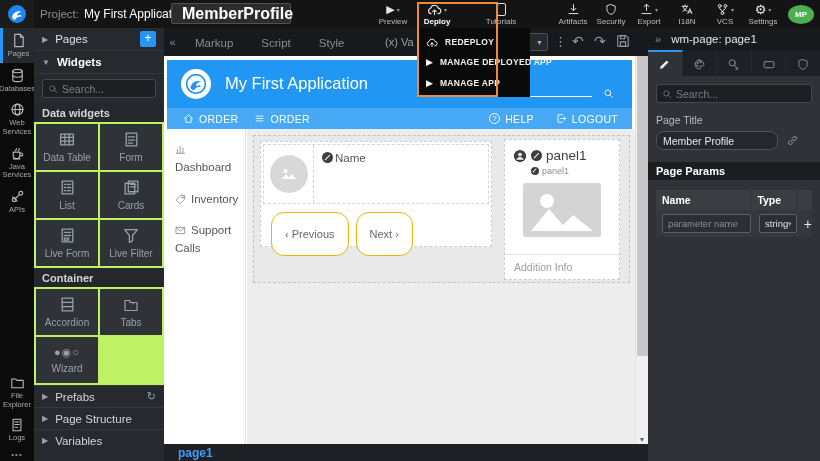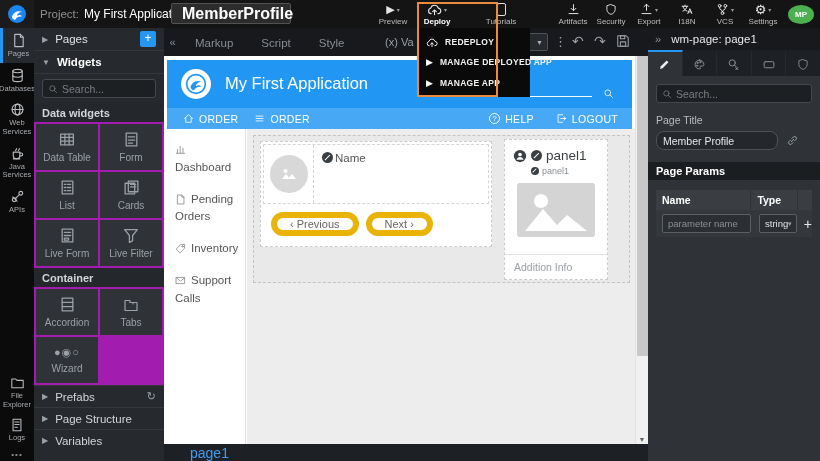--- a/index.html
+++ b/index.html
@@ -45,21 +45,21 @@
   
   #leftpanel { position:absolute; left:34px; top:28px; width:130px; height:433px; background:#26292d; overflow:hidden; }
   .lp-row { height:23px; display:flex; align-items:center; padding:0 8px; gap:7px; border-bottom:1px solid #33373b; color:#dfe1e3; font-size:11.5px; }
   .tri { font-size:8px; color:#9aa0a6; }
   .add-btn { margin-left:auto; width:16px; height:16px; background:#2596f3; border-radius:2px; color:#fff; font-size:12px; line-height:15px; text-align:center; }
   .search-wrap { padding:5px 8px; }
   .search-box { height:19px; background:#1d2023; border:1px solid #45494e; border-radius:3px; display:flex; align-items:center; padding:0 5px; gap:4px; color:#7a7f84; }
   .search-box input { flex:1; min-width:0; background:transparent; border:none; color:#cfd3d6; font-size:10.5px; }
   .search-box input::placeholder { color:#7a7f84; }
   .lp-header { height:19px; background:#24272b; display:flex; align-items:center; padding:0 8px; color:#d2d5d8; font-size:11px; font-weight:bold; }
-  .tiles { display:grid; grid-template-columns:1fr 1fr; gap:2px; padding:2px; background:#a21caf; }
+  .tiles { display:grid; grid-template-columns:1fr 1fr; gap:2px; padding:2px; background:#bef264; }
   .tile { background:#2f3337; height:46px; display:flex; flex-direction:column; align-items:center; justify-content:center; gap:4px; color:#9aa0a6; }
   .tile .tlabel { font-size:10px; color:#9aa0a6; }
   .lp-collapse { height:22px; display:flex; align-items:center; gap:7px; padding:0 8px; border-top:1px solid #34383c; color:#d2d5d8; font-size:11.5px; }
   .refresh { margin-left:auto; color:#9aa0a6; font-size:11px; }
 
   
   #canvas { position:absolute; left:164px; top:28px; width:484px; height:433px; background:#ffffff; }
   #cv-toolbar { position:absolute; left:0; top:0; width:484px; height:28px; background:#17191d; display:flex; align-items:stretch; }
   .collapse-btn { width:17px; display:flex; align-items:center; justify-content:center; color:#8a8f94; font-size:11px; }
   .cv-tab { padding:0 14px; display:flex; align-items:center; color:#878d93; font-size:11.5px; border-top:2px solid transparent; }
@@ -93,34 +93,34 @@
   #list-widget { position:absolute; left:6px; top:5px; width:232px; height:106px; background:#fff; border:1px dashed #cccccc; }
   #list-item { position:absolute; left:2px; top:2px; width:226px; height:60px; border:1px dashed #d6d6d6; display:flex; }
   .img-cell { width:50px; border-right:1px dashed #d6d6d6; display:flex; align-items:center; justify-content:center; }
   .circle-ph { width:38px; height:38px; border-radius:50%; background:#d8d8d8; display:flex; align-items:center; justify-content:center; color:#fff; }
   .name-cell { flex:1; padding:7px 0 0 8px; font-size:11.5px; color:#555; display:flex; align-items:flex-start; gap:2px; }
   .bindico { display:inline-block; width:11px; height:11px; border-radius:50%; background:#3a3f44; position:relative; flex:none; }
   .bindico::after { content:""; position:absolute; left:2px; top:4.5px; width:7px; height:1.4px; background:#fff; transform:rotate(-45deg); }
   .bindico.small { width:8px; height:8px; }
   .bindico.small::after { left:1.4px; top:3.2px; width:5px; height:1.1px; }
   #pagination { position:absolute; left:10px; top:70px; display:flex; gap:7px; }
-  .pill { height:24px; border:6px solid #eab308; border-radius:13px; background:#fff; color:#666; font-size:11px; display:flex; align-items:center; padding:0 13px; }
-  #panel-card { position:absolute; left:250px; top:3px; width:104px; height:141px; background:#fff; border:1px dashed #cccccc; }
+  .pill { height:44px; border:1px solid #eab308; border-radius:13px; background:#fff; color:#666; font-size:11px; display:flex; align-items:center; padding:0 13px; }
+  #panel-card { position:absolute; left:250px; top:3px; width:116px; height:141px; background:#fff; border:1px dashed #cccccc; }
   .pc-head { padding:8px 0 0 8px; display:flex; align-items:center; gap:4px; color:#3a3f44; }
   .pc-title { font-size:13.5px; color:#3a3f44; }
   .pc-sub { padding:3px 0 0 26px; display:flex; align-items:center; gap:3px; color:#8a8f94; font-size:9px; }
   .img-ph { margin:7px auto 0 auto; width:78px; height:54px; background:#d4d4d4; border-radius:3px; position:relative; overflow:hidden; }
   .pc-foot { position:absolute; left:0; bottom:0; width:100%; height:25px; border-top:1px solid #e4e4e4; font-size:10.5px; color:#9aa0a6; padding:6px 0 0 9px; }
 
   #cv-scrollbar { position:absolute; left:471px; top:28px; width:13px; height:388px; background:#f1f1f1; border-left:1px solid #e3e3e3; }
   #cv-thumb { position:absolute; left:1px; top:0; width:11px; height:300px; background:#c8c8c8; }
   #cv-arrow { position:absolute; bottom:1px; width:100%; text-align:center; color:#666; font-size:7px; }
 
   #cv-bottombar { position:absolute; left:0; top:416px; width:484px; height:17px; background:#1d2125; display:flex; align-items:center; }
-  #cv-bottombar .bt { margin-left:26px; font-size:14px; color:#3f9df5; }
+  #cv-bottombar .bt { margin-left:14px; font-size:12px; color:#3f9df5;font-weight:bold; }
 
   
   #rightpanel { position:absolute; left:648px; top:28px; width:172px; height:433px; background:#2f3337; overflow:hidden; }
   #rp-header { height:22px; background:#17191d; display:flex; align-items:center; gap:10px; padding-left:7px; color:#e4e6e8; font-size:11.5px; }
   #rp-header .exp { color:#8a8f94; font-size:11px; }
   #rp-tabs { height:26px; display:flex; background:#1d2125; }
   .rp-tab { flex:1; display:flex; align-items:center; justify-content:center; color:#8a8f94; border-top:2px solid transparent; border-right:1px solid #26292d; }
   .rp-tab.active { background:#2f3337; color:#eceeef; border-top:2px solid #2596f3; }
   #rp-body { padding:8px; }
   .rp-label { margin-top:11px; font-size:10.5px; color:#b8bcc0; }
@@ -495,24 +495,20 @@
               </svg>
             <span>LOGOUT</span>
           </span>
         </span>
       </div>
 
       <div id="app-sidebar">
         <div class="side-item"><span class="sic"><svg class="s" width="11" height="11" viewBox="0 0 16 16">
                 <path d="M3.5 13V8M7.5 13V3.5M11.5 13V6M2 13.5h12"></path>
               </svg></span><span>Dashboard</span></div>
-        <div class="side-item"><span class="sic"><svg class="s" width="11" height="11" viewBox="0 0 16 16">
-                <path d="M4 1.5h6l3 3V14.5H4z"></path>
-                <path d="M10 1.5v3h3"></path>
-              </svg></span><span>Pending Orders</span></div>
         <div class="side-item"><span class="sic"><svg class="s" width="11" height="11" viewBox="0 0 16 16">
                 <path d="M2 8.5L8.5 2H14v5.5L7.5 14z"></path>
                 <circle cx="11" cy="5" r="1"></circle>
               </svg></span><span>Inventory</span></div>
         <div class="side-item"><span class="sic"><svg class="s" width="11" height="11" viewBox="0 0 16 16">
                 <rect x="2" y="3.5" width="12" height="9"></rect>
                 <path d="M2 4l6 5 6-5"></path>
               </svg></span><span>Support Calls</span></div>
       </div>
 

